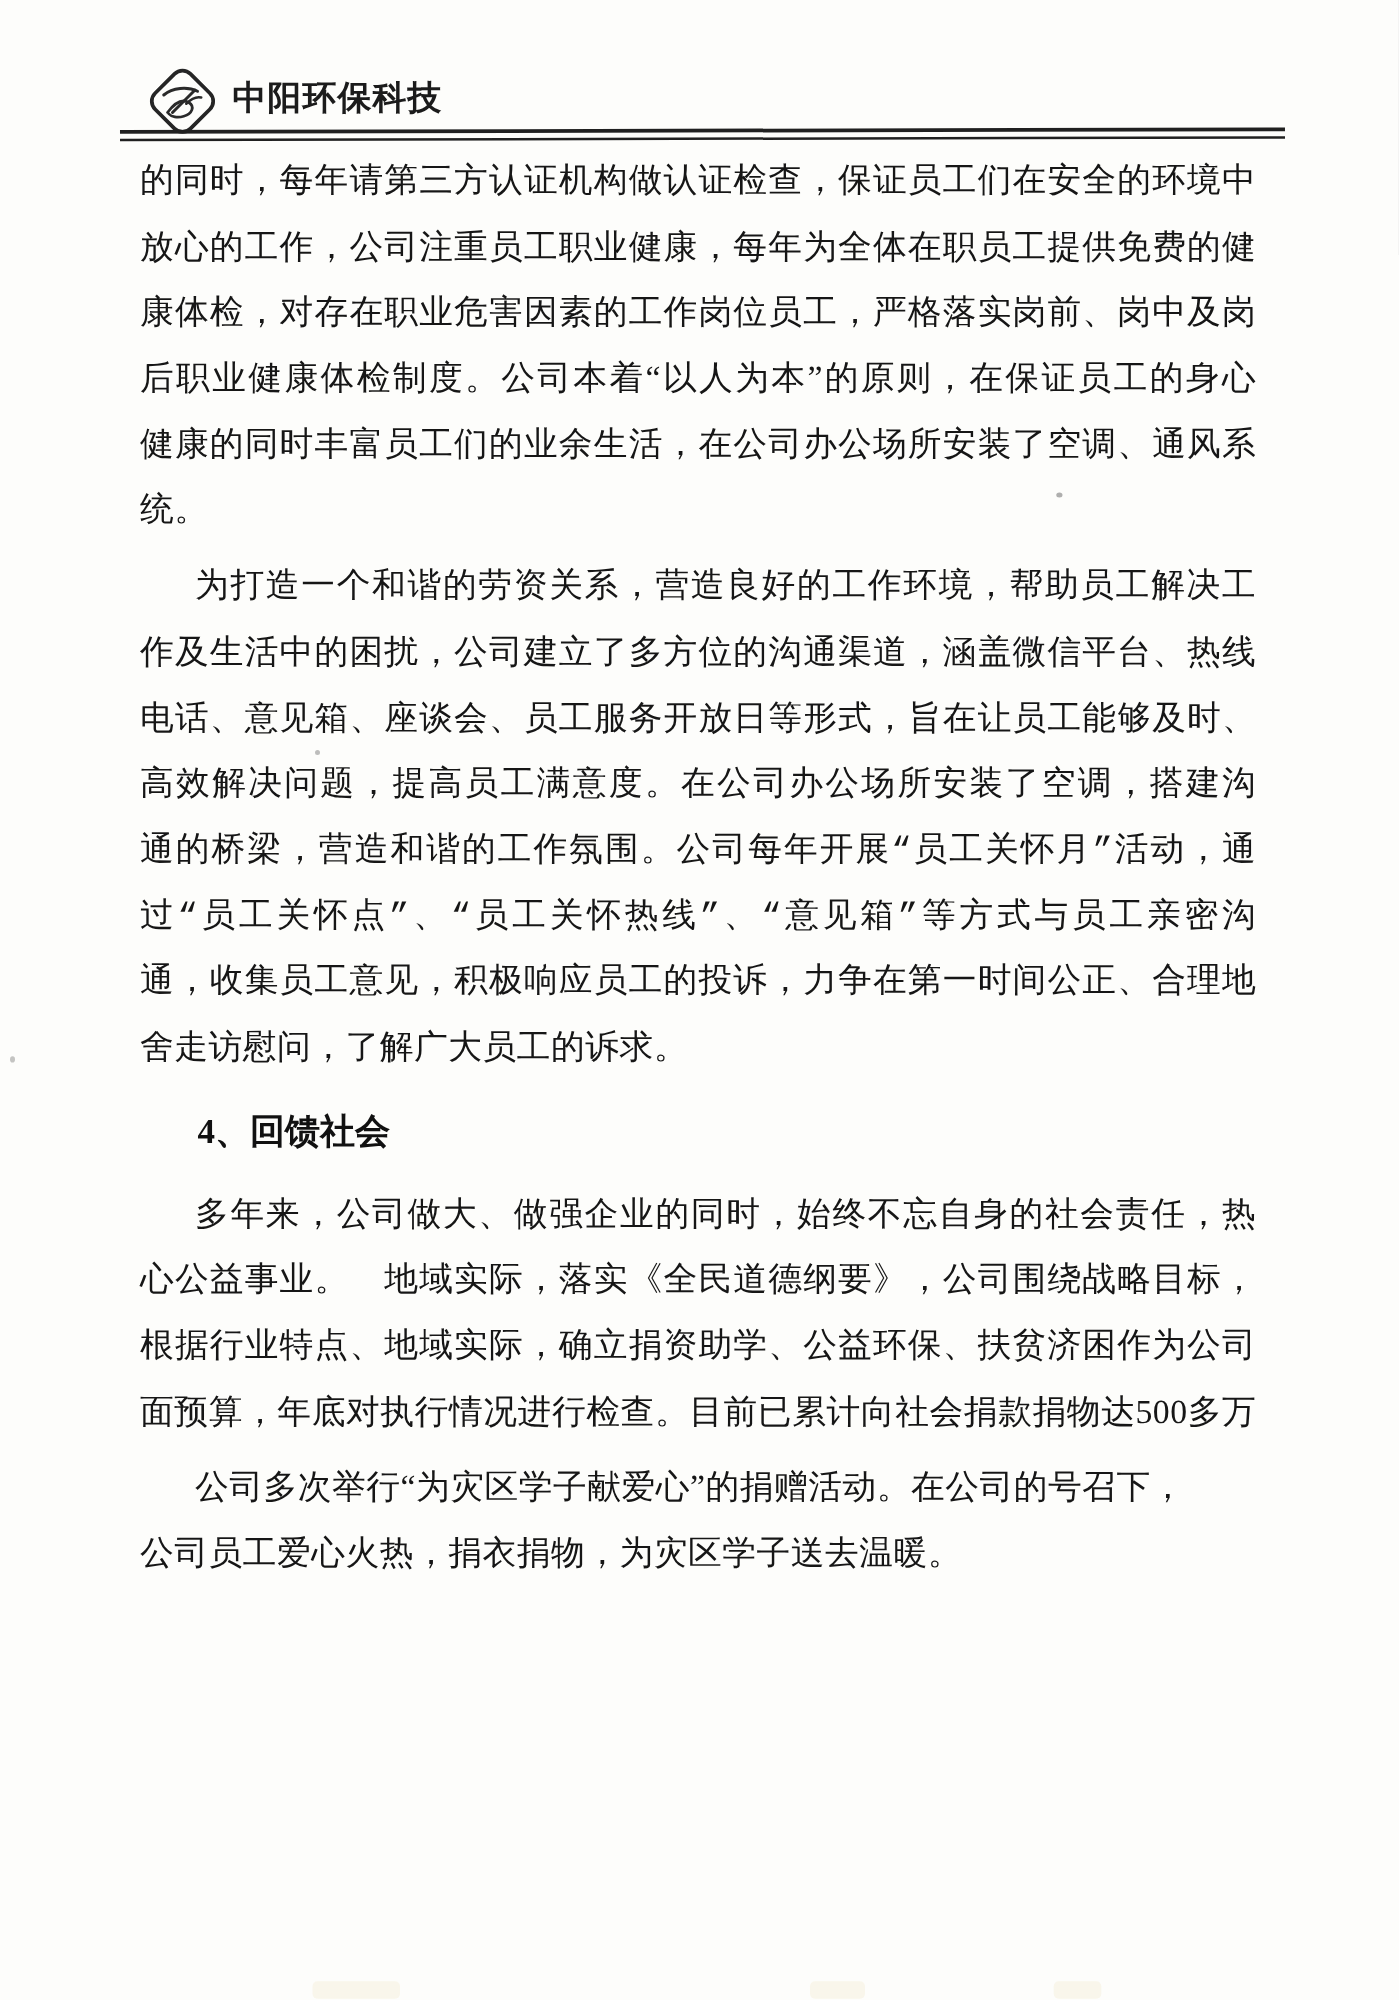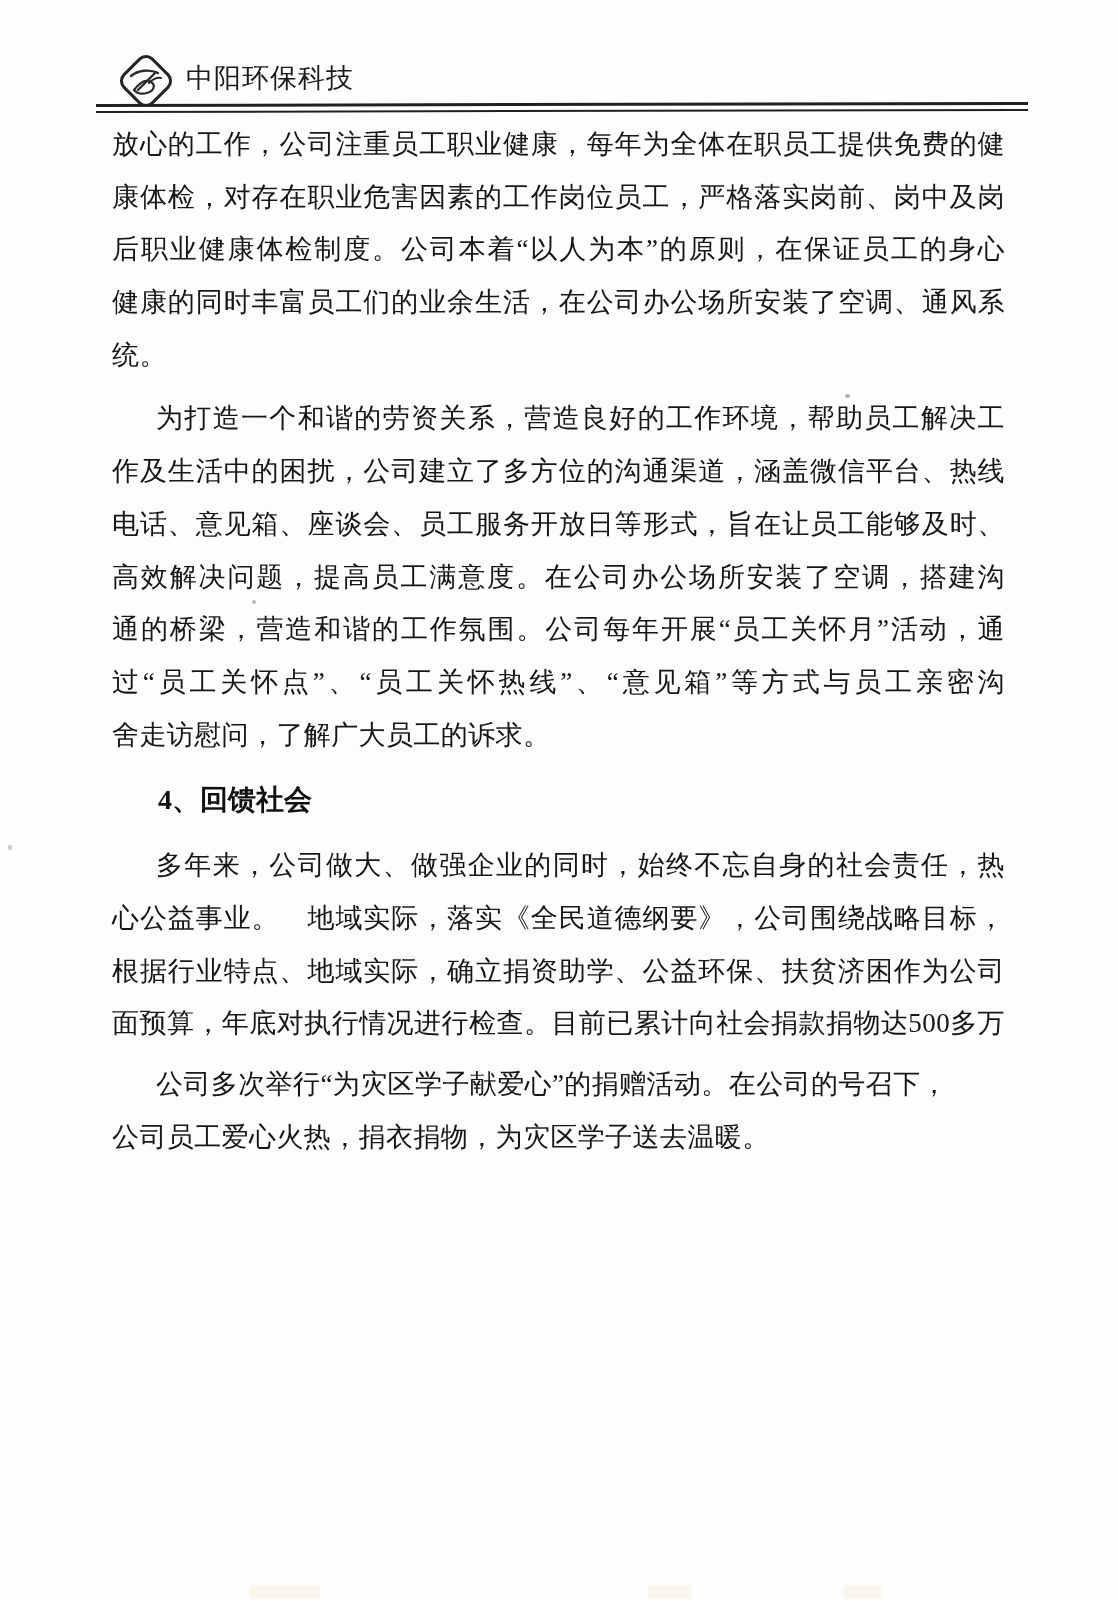--- a/index.html
+++ b/index.html
@@ -14,40 +14,40 @@
     color: #151515;
     font-family: "Liberation Serif", "DejaVu Serif", serif;
   }
 
   
   .doc-header { position: absolute; left: 0; top: 0; width: 100%; height: 112px; }
   .logo-wrap { position: absolute; left: 116px; top: 52px; width: 60px; height: 58px; }
   .company-name {
     position: absolute; left: 186px; top: 60px;
     font-family: "Liberation Sans", "DejaVu Sans", sans-serif;
-    font-size: 27px; font-weight: 400; letter-spacing: 1px; color: #1b1b1b;
+    font-size: 27px; font-weight: 700; letter-spacing: 1px; color: #1b1b1b;
   }
   .header-rule {
     position: absolute; left: 96px; top: 103px; width: 932px; height: 9px;
     border-top: 3px solid #202020; border-bottom: 2px solid #202020;
     transform: rotate(-0.12deg);
   }
 
   
   .doc-body { position: absolute; left: 112px; top: 118px; width: 893px; }
   .line {
     height: 52.7px; line-height: 52.7px;
     font-size: 27px; letter-spacing: 0.4px;
     white-space: nowrap;
     text-align: justify; text-align-last: justify;
     color: #161616;
   }
   .line.flow-end { text-align-last: left; white-space: normal; }
   .line.indent { text-indent: 44px; }
-  .para-2 { margin-top: 11px; }
+  .para-2 { margin-top: 11px; font-family: Liberation Mono, monospace; }
   .section-heading {
     margin-top: 12px; padding-left: 46px;
     height: 53px; line-height: 53px;
     font-size: 28px; font-weight: 700; color: #111;
   }
   .para-3 { margin-top: 13px; }
   .para-4 { margin-top: 8px; }
 
   
   .speck { position: absolute; border-radius: 50%; background: #6f6f6f; }
@@ -75,34 +75,36 @@
       </svg>
     </span>
     <span class="company-name">中阳环保科技</span>
   </header>
 
   <div class="header-rule"></div>
 
   <main class="doc-body">
 
     <section class="para para-1">
+      <div class="line">的同时，每年请第三方认证机构做认证检查，保证员工们在安全的环境中</div>
       <div class="line">放心的工作，公司注重员工职业健康，每年为全体在职员工提供免费的健</div>
       <div class="line">康体检，对存在职业危害因素的工作岗位员工，严格落实岗前、岗中及岗</div>
       <div class="line">后职业健康体检制度。公司本着“以人为本”的原则，在保证员工的身心</div>
       <div class="line">健康的同时丰富员工们的业余生活，在公司办公场所安装了空调、通风系</div>
       <div class="line flow-end">统。</div>
     </section>
 
     <section class="para para-2">
       <div class="line indent">为打造一个和谐的劳资关系，营造良好的工作环境，帮助员工解决工</div>
       <div class="line">作及生活中的困扰，公司建立了多方位的沟通渠道，涵盖微信平台、热线</div>
       <div class="line">电话、意见箱、座谈会、员工服务开放日等形式，旨在让员工能够及时、</div>
       <div class="line">高效解决问题，提高员工满意度。在公司办公场所安装了空调，搭建沟</div>
       <div class="line">通的桥梁，营造和谐的工作氛围。公司每年开展“员工关怀月”活动，通</div>
       <div class="line">过“员工关怀点”、“员工关怀热线”、“意见箱”等方式与员工亲密沟</div>
+      <div class="line">通，收集员工意见，积极响应员工的投诉，力争在第一时间公正、合理地</div>
       <div class="line flow-end">舍走访慰问，了解广大员工的诉求。</div>
     </section>
 
     <h2 class="section-heading">4、回馈社会</h2>
 
     <section class="para para-3">
       <div class="line indent">多年来，公司做大、做强企业的同时，始终不忘自身的社会责任，热</div>
       <div class="line">心公益事业。　地域实际，落实《全民道德纲要》，公司围绕战略目标，</div>
       <div class="line">根据行业特点、地域实际，确立捐资助学、公益环保、扶贫济困作为公司</div>
       <div class="line">面预算，年底对执行情况进行检查。目前已累计向社会捐款捐物达500多万</div>

